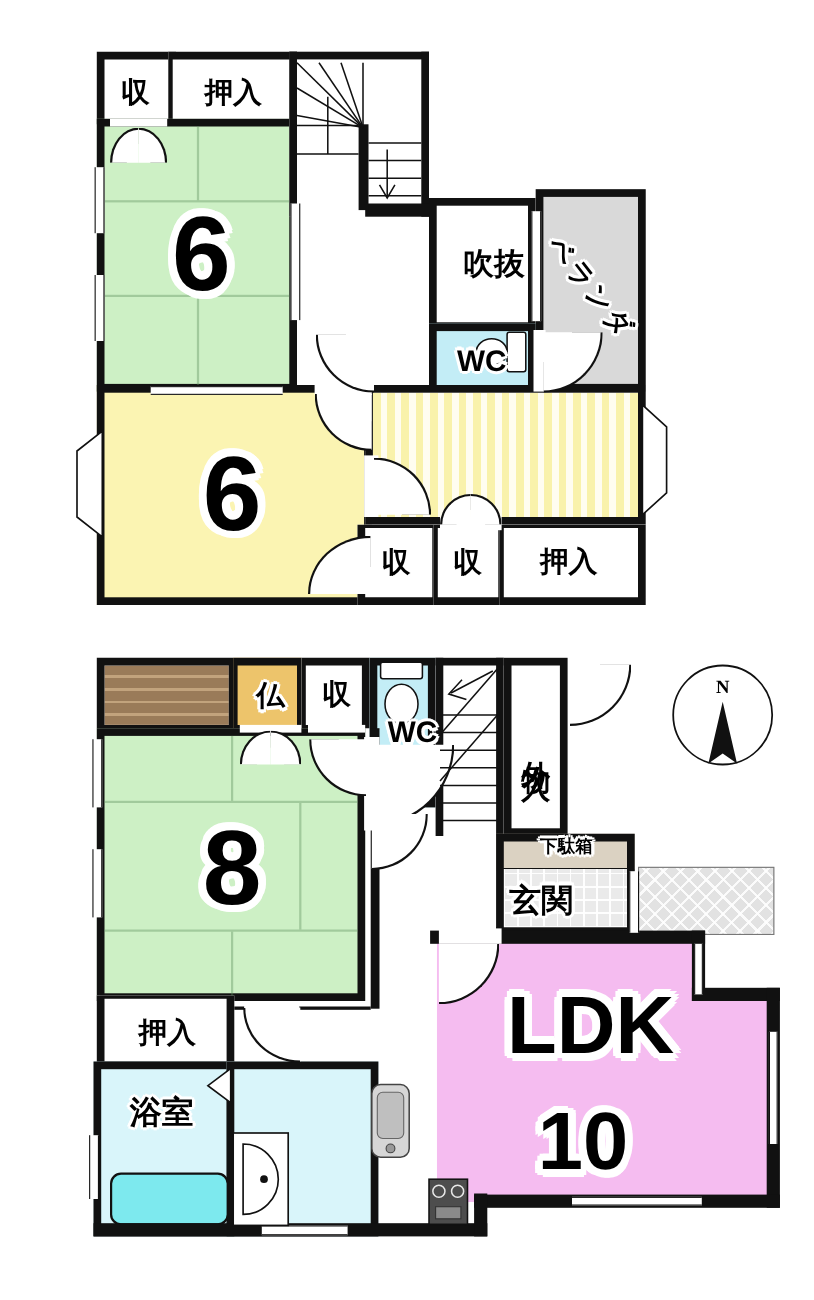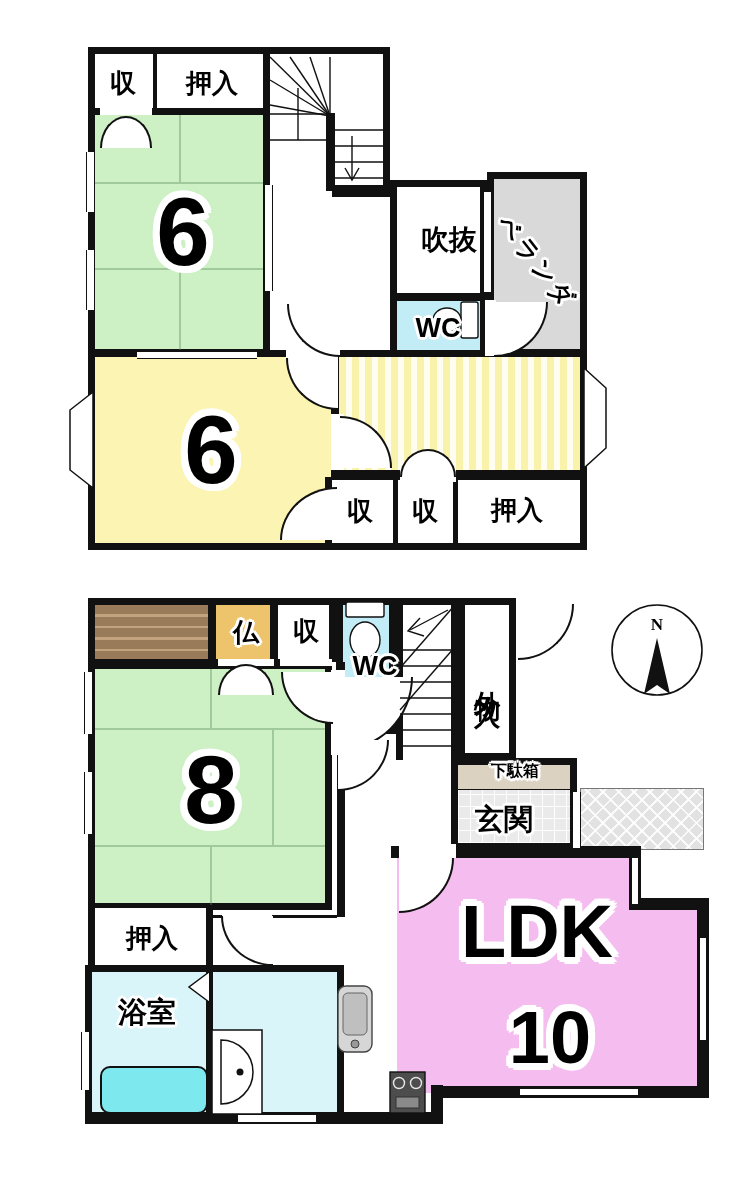--- a/index.html
+++ b/index.html
@@ -233,20 +233,20 @@
   <div class="lb num" style="left:210px;top:450px;">6</div>
   <div class="lb" style="left:360px;top:512px;font-size:26px;">収</div>
   <div class="lb" style="left:425px;top:512px;font-size:26px;">収</div>
   <div class="lb" style="left:517px;top:511px;font-size:26px;">押入</div>
 
   <div class="lb" style="left:246px;top:633px;font-size:26px;">仏</div>
   <div class="lb" style="left:306px;top:632px;font-size:26px;">収</div>
   <div class="lb stackwc" style="left:366px;top:666px;font-size:27px;">WC</div>
   <div class="lb vert" style="left:487px;top:678px;font-size:26px;">外物入</div>
   <div class="lb" style="left:515px;top:771px;font-size:16px;">下駄箱</div>
-  <div class="lb" style="left:504px;top:819px;font-size:29px;">玄関</div>
+  <div class="lb" style="left:492px;top:819px;font-size:29px;">玄関</div>
   <div class="lb num" style="left:210px;top:790px;">8</div>
   <div class="lb" style="left:152px;top:939px;font-size:26px;">押入</div>
   <div class="lb" style="left:147px;top:1012px;font-size:29px;">浴室</div>
   <div class="lb num ldknum" style="left:537px;top:932px;">LDK</div>
-  <div class="lb num ldknum" style="left:530px;top:1038px;margin-left:20px;">10</div>
+  <div class="lb num ldknum" style="left:530px;top:1038px;">10</div>
   <div class="lb" style="left:657px;top:625px;font-size:17px;font-family:'Liberation Serif','DejaVu Serif',serif;">N</div>
 </div>
 
 </body></html>

